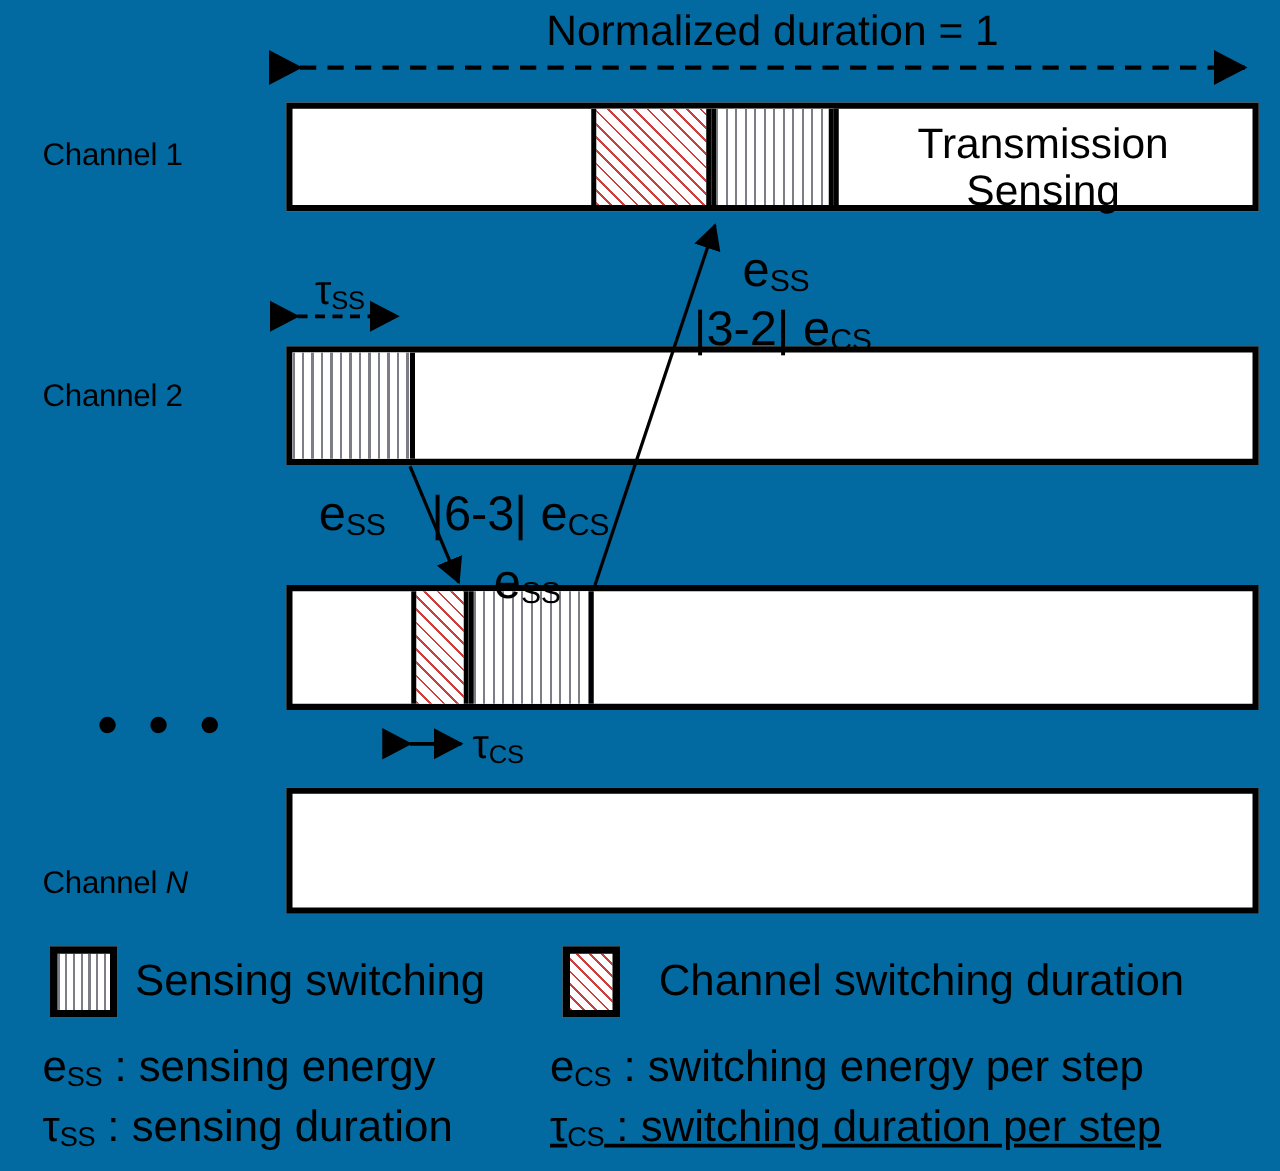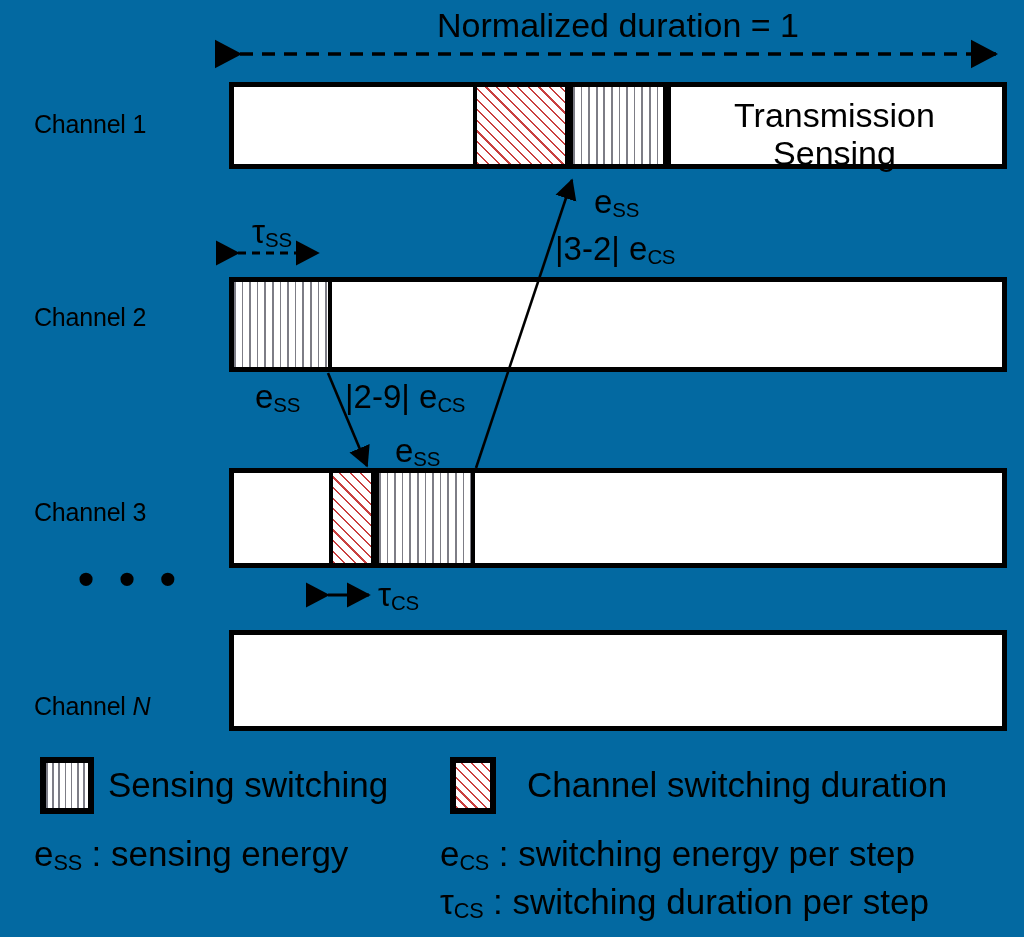--- a/index.html
+++ b/index.html
@@ -79,23 +79,24 @@
   .top-title {
     position: absolute;
     font-size: 34px;
     line-height: 1;
     white-space: nowrap;
     text-align: center;
   }
 
   .note {
     position: absolute;
-    font-size: 33px;
-    line-height: 1;
-    white-space: nowrap;
+    font-size: 39px;
+    line-height: 1;
+    white-space: nowrap;
+    margin-top: 12px;
   }
   .note sub, .leg sub, .tau sub {
     font-size: 0.62em;
     vertical-align: baseline;
     position: relative;
     bottom: -0.18em;
     letter-spacing: -0.3px;
   }
 
   .tau {
@@ -154,23 +155,20 @@
   <div class="top-title" style="left:229px; top:8px; width:778px;">Normalized duration = 1</div>
 
   <div class="chan-label" style="left:34px; top:112px;">
     <span>Channel </span><span>1</span>
   </div>
 
   <div class="chan-label" style="left:34px; top:305px;">
     <span>Channel </span><span>2</span>
   </div>
 
-  <div class="chan-label" style="left:34px; top:500px;">
-    <span>Channel </span><span>3</span>
-  </div>
 
   <div class="dots" style="left:78px; top:556px;">• • •</div>
 
   <div class="chan-label" style="left:34px; top:694px;">
     <span>Channel </span><span class="ital">N</span>
   </div>
 
   <div class="bar" style="left:229px; top:82px; width:778px; height:87px;">
     <div class="seg seg-switch" style="left:239px; width:96px;"></div>
     <div class="seg seg-sense" style="left:335px; width:98px;"></div>
@@ -196,21 +194,21 @@
 
   <div class="note" style="left:555px; top:232px;">
     <span>|3-2| e</span><sub>CS</sub>
   </div>
 
   <div class="note" style="left:255px; top:380px;">
     <span>e</span><sub>SS</sub>
   </div>
 
   <div class="note" style="left:345px; top:380px;">
-    <span>|2-9| e</span><sub>CS</sub>
+    <span>|6-3| e</span><sub>CS</sub>
   </div>
 
   <div class="note" style="left:395px; top:434px;">
     <span>e</span><sub>SS</sub>
   </div>
 
   <div class="tau" style="left:252px; top:215px;">
     <span>τ</span><sub>SS</sub>
   </div>
 
@@ -256,18 +254,21 @@
   <div class="leg" style="left:527px; top:767px;">Channel switching duration</div>
 
   <div class="leg" style="left:440px; top:836px;">
     <span>e</span><sub>CS</sub><span> : switching energy per step</span>
   </div>
 
   <div class="leg" style="left:34px; top:836px;">
     <span>e</span><sub>SS</sub><span> : sensing energy</span>
   </div>
 
-
-  <div class="leg" style="left:440px; top:884px;">
+  <div class="leg" style="left:34px; top:884px;">
+    <span>τ</span><sub>SS</sub><span> : sensing duration</span>
+  </div>
+
+  <div class="leg" style="left:440px; top:884px;text-decoration:underline;">
     <span>τ</span><sub>CS</sub><span> : switching duration per step</span>
   </div>
 
 </div>
 
 </body></html>

